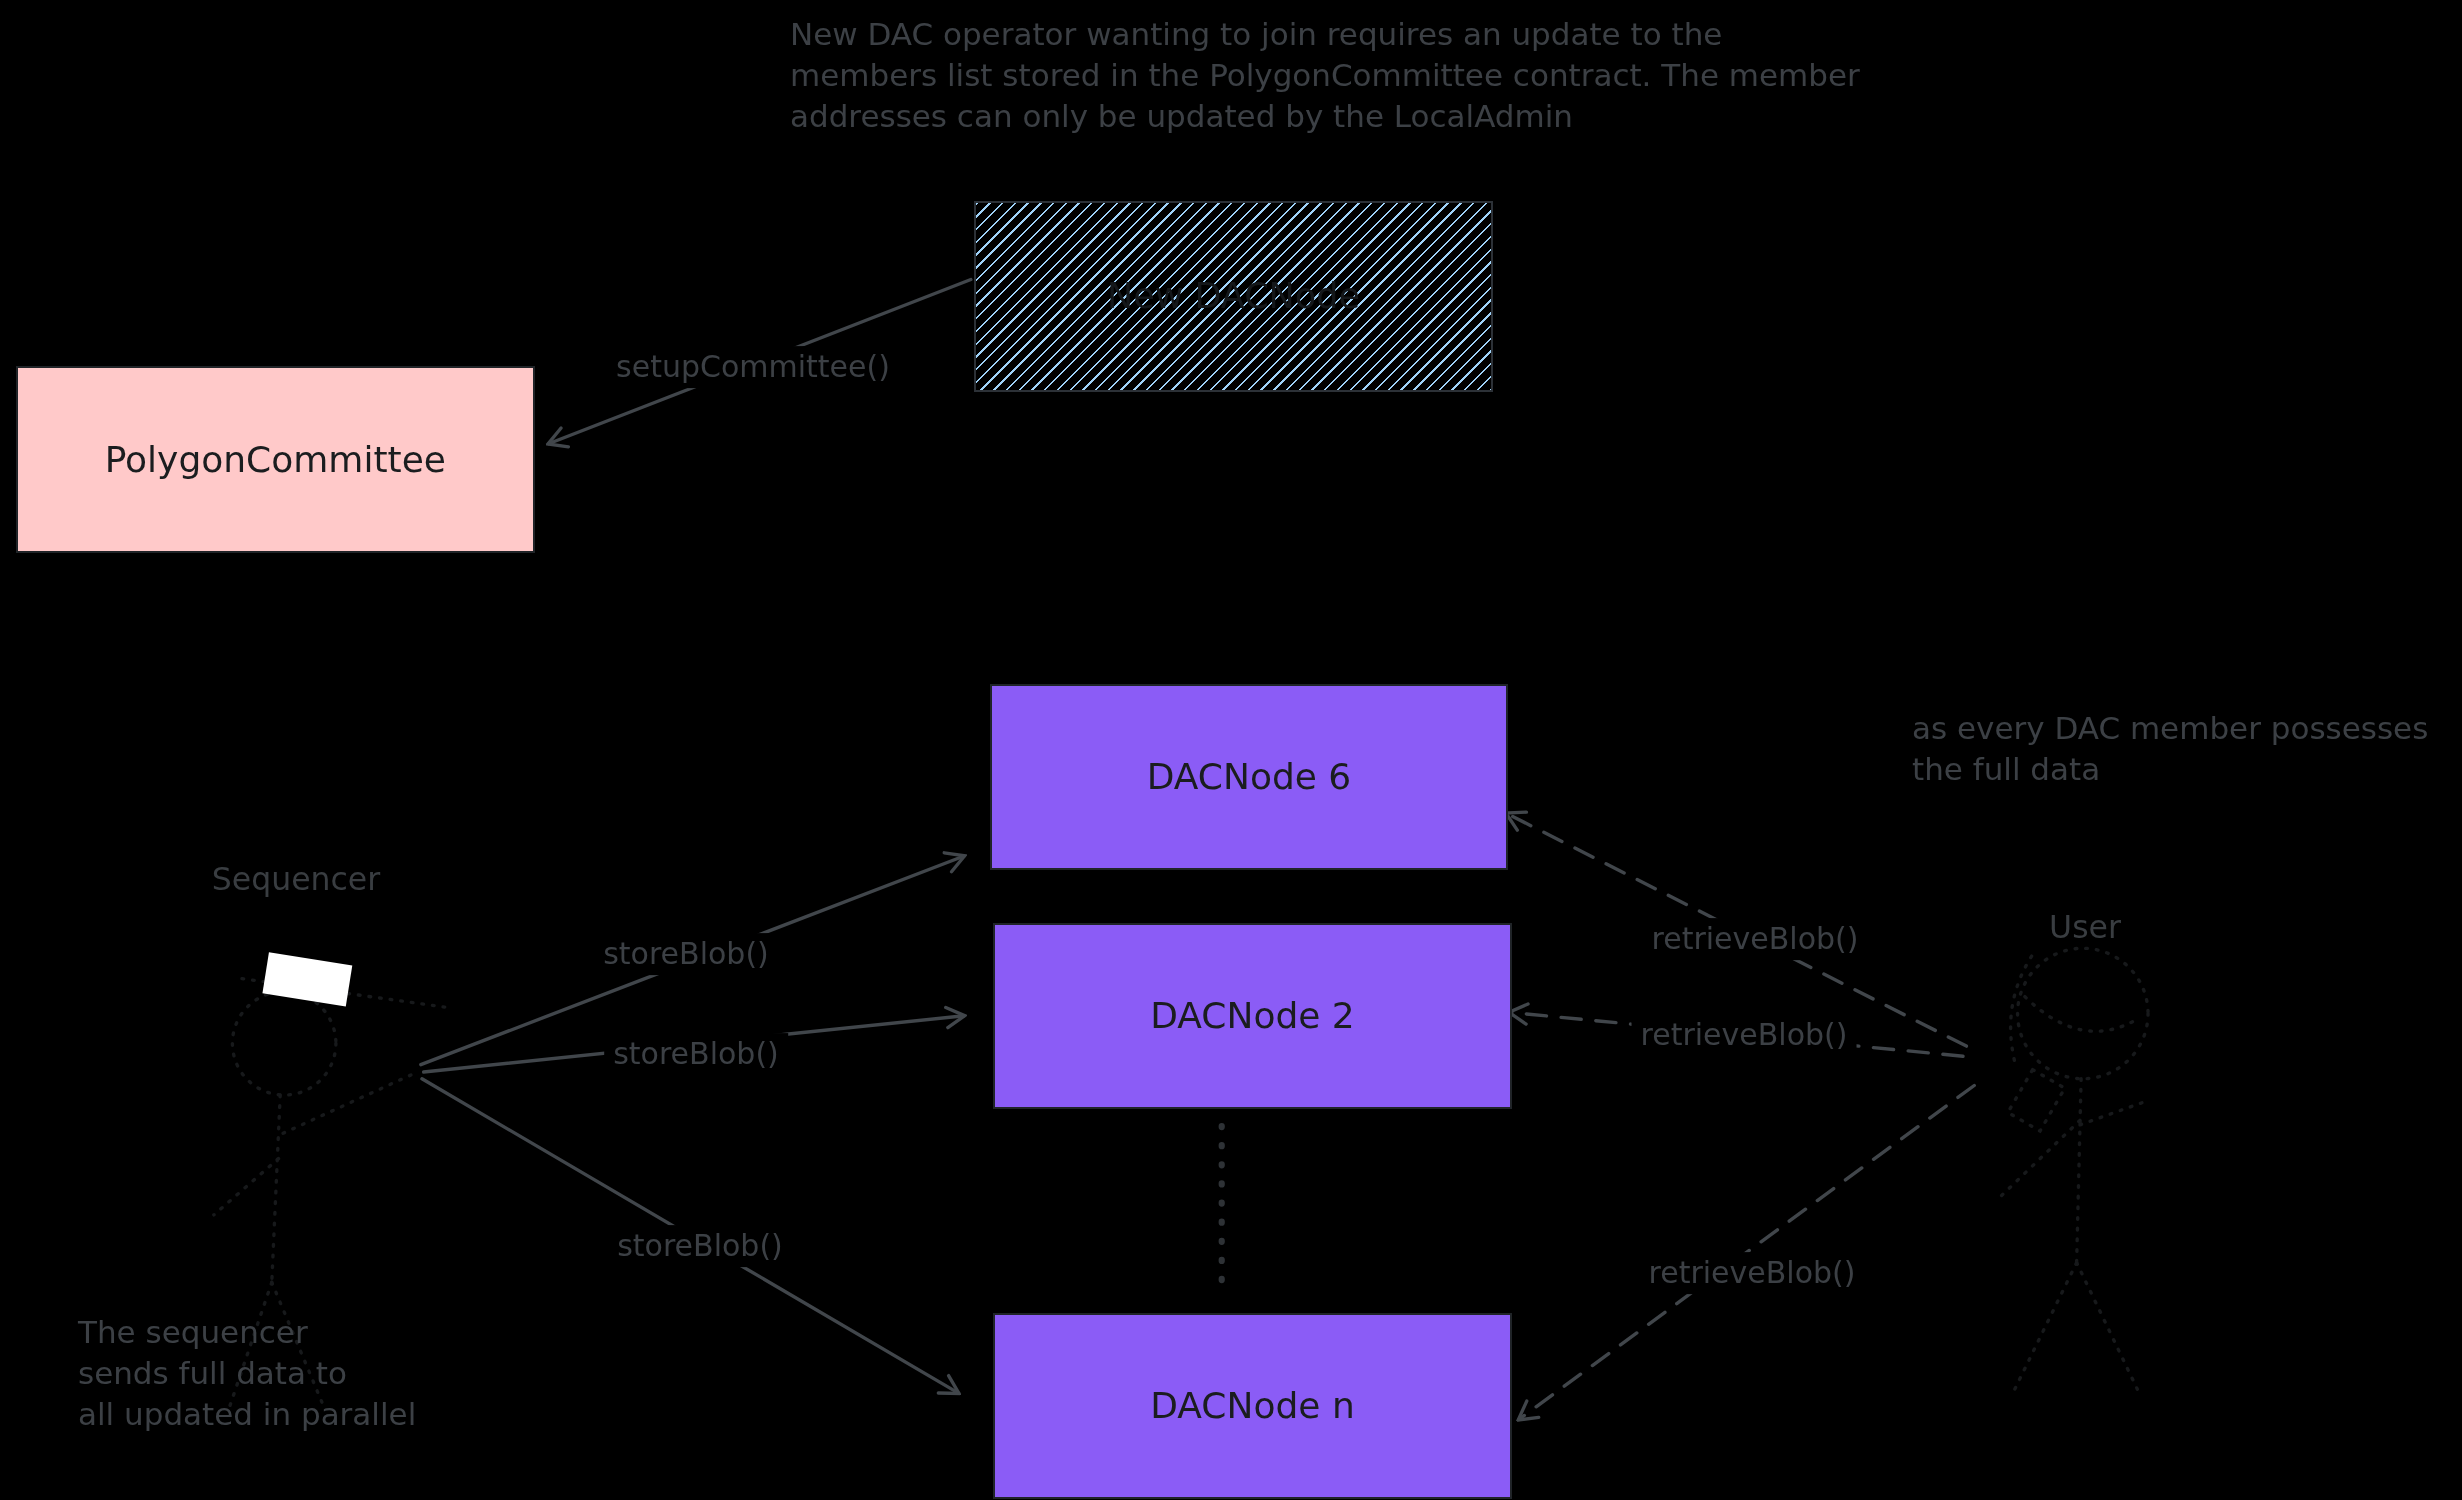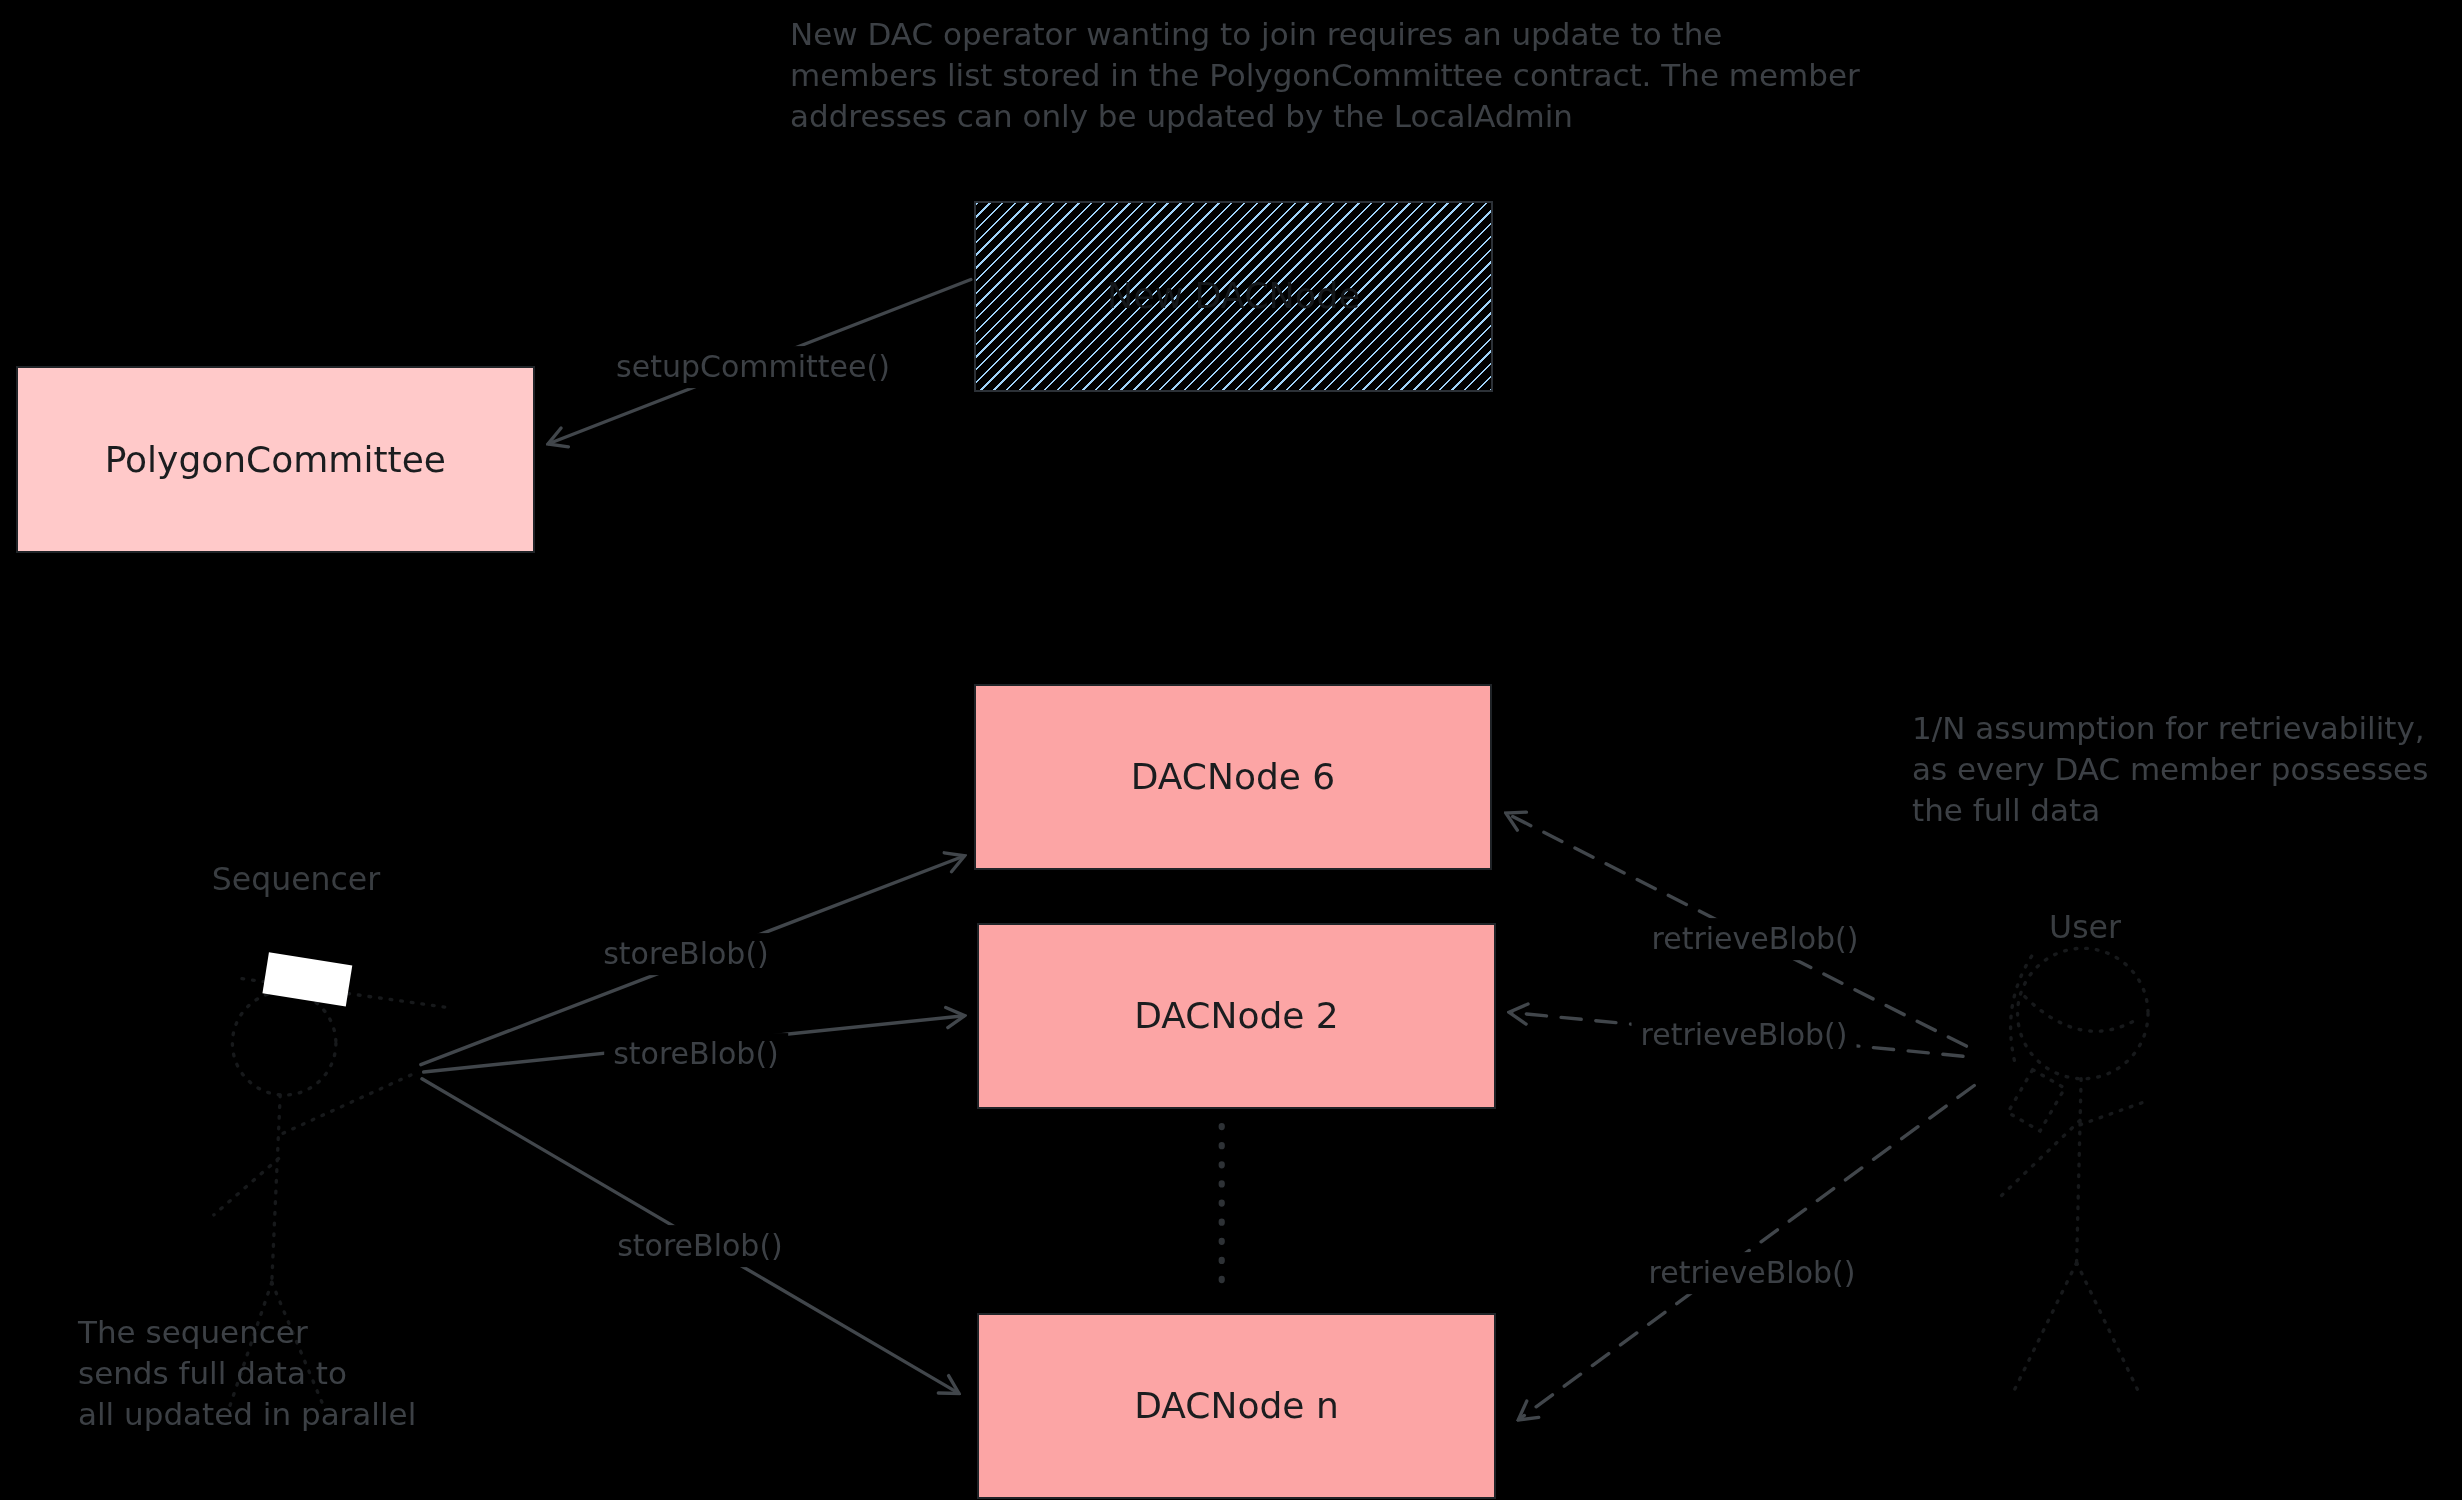--- a/index.html
+++ b/index.html
@@ -13,21 +13,21 @@
 
   .box-hatched{left:974px;top:201px;width:519px;height:191px;
     border:2.8px solid #2c3137;
     background:repeating-linear-gradient(135deg,#9fd2f8 0 1.7px,transparent 1.7px 9px);}
   .box-hatched .bl{color:#14171a;font-size:35px;line-height:1.55;}
 
   .box-pink{left:15.8px;top:366px;width:519px;height:187px;background:#ffc9c9;
     border:2.8px solid #202428;}
   .box-pink .bl{font-size:36px;}
 
-  .box-blue{background:#fca5a5;border:2.8px solid #202428;}
+  .box-blue{background:#8b5cf6;border:2.8px solid #202428;margin-left:16px;}
   .box-node1{left:974px;top:684px;width:518px;height:186px;}
   .box-node2{left:977px;top:923px;width:519px;height:186px;}
   .box-noden{left:977px;top:1313px;width:519px;height:186px;}
 
   .note{position:absolute;color:#3c4045;font-size:31px;line-height:1.32;white-space:nowrap;}
   .note span{display:block;}
 
   .edge-label{position:absolute;transform:translate(-50%,-50%);background:#000;
     color:#3c4045;font-size:30px;padding:3.4px 9px;white-space:nowrap;}
 
@@ -89,21 +89,20 @@
     </g>
   </svg>
 
   <div class="note" style="left:790px;top:14px;">
     <span>New DAC operator wanting to join requires an update to the</span>
     <span>members list stored in the PolygonCommittee contract. The member</span>
     <span>addresses can only be updated by the LocalAdmin</span>
   </div>
 
   <div class="note" style="left:1912px;top:708px;">
-    <span>1/N assumption for retrievability,</span>
     <span>as every DAC member possesses</span>
     <span>the full data</span>
   </div>
 
   <div class="note" style="left:62px;top:1312px;margin-left:16px;">
     <span>The sequencer</span>
     <span>sends full data to</span>
     <span>all updated in parallel</span>
   </div>
 

